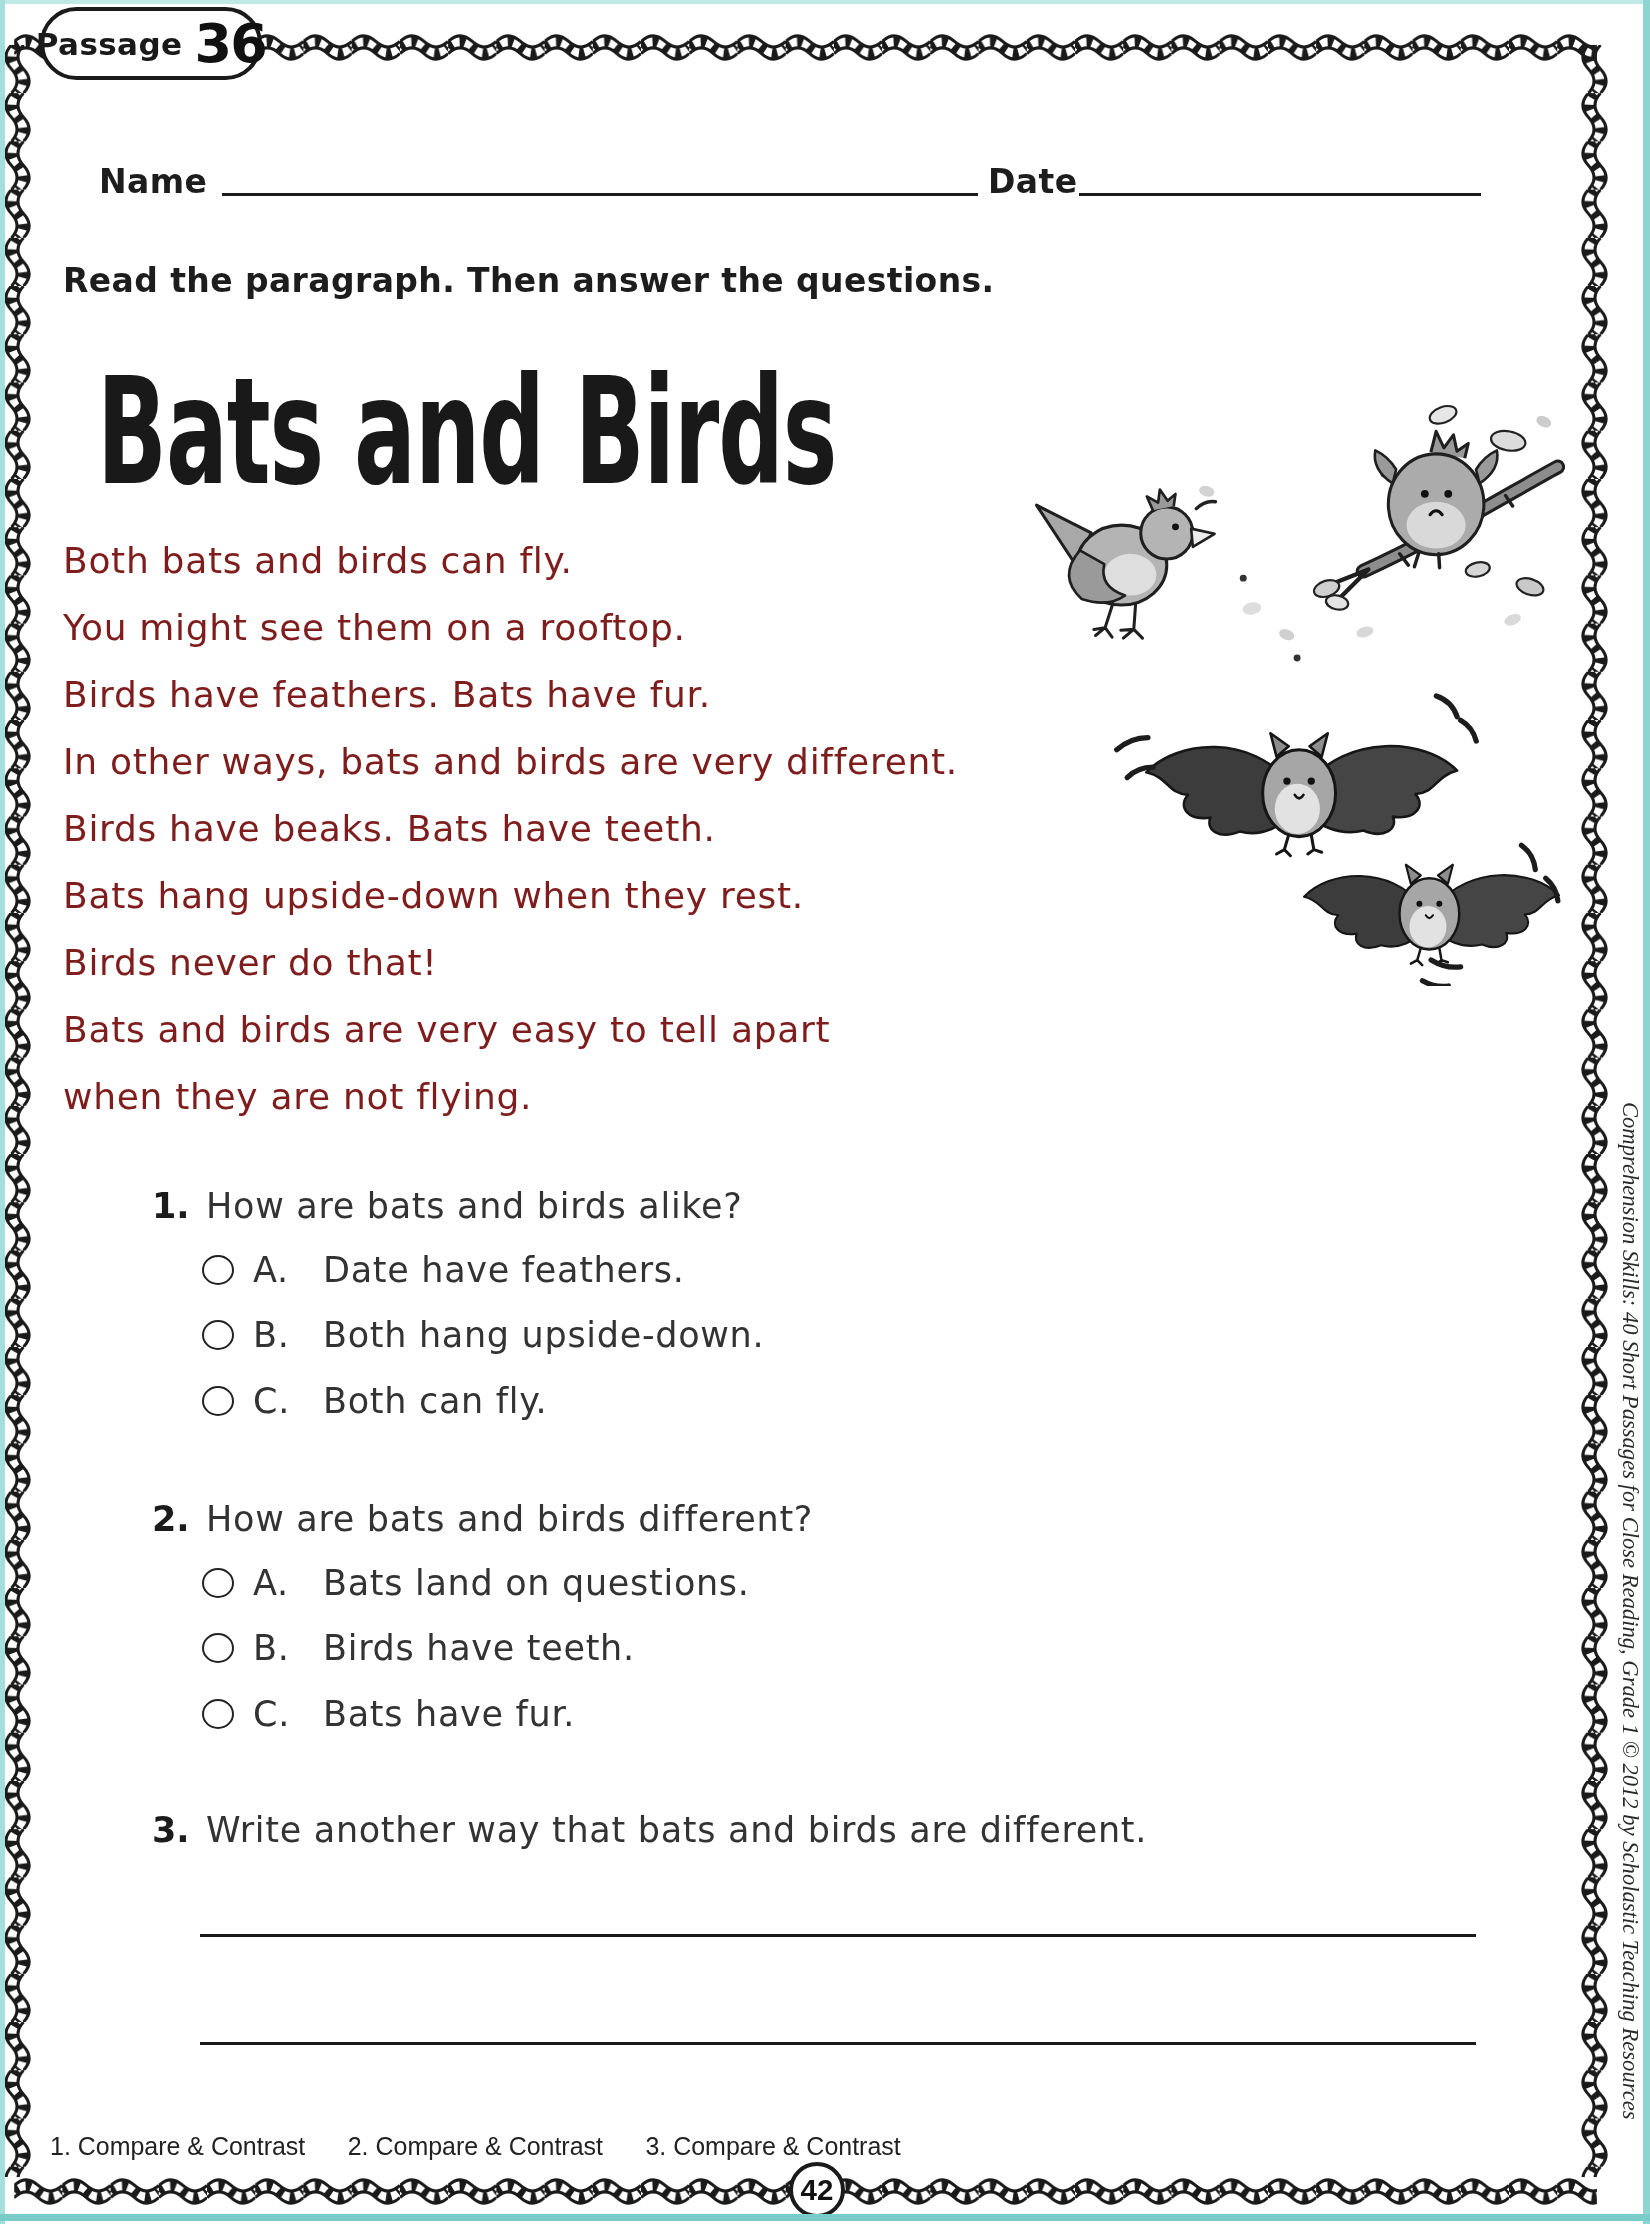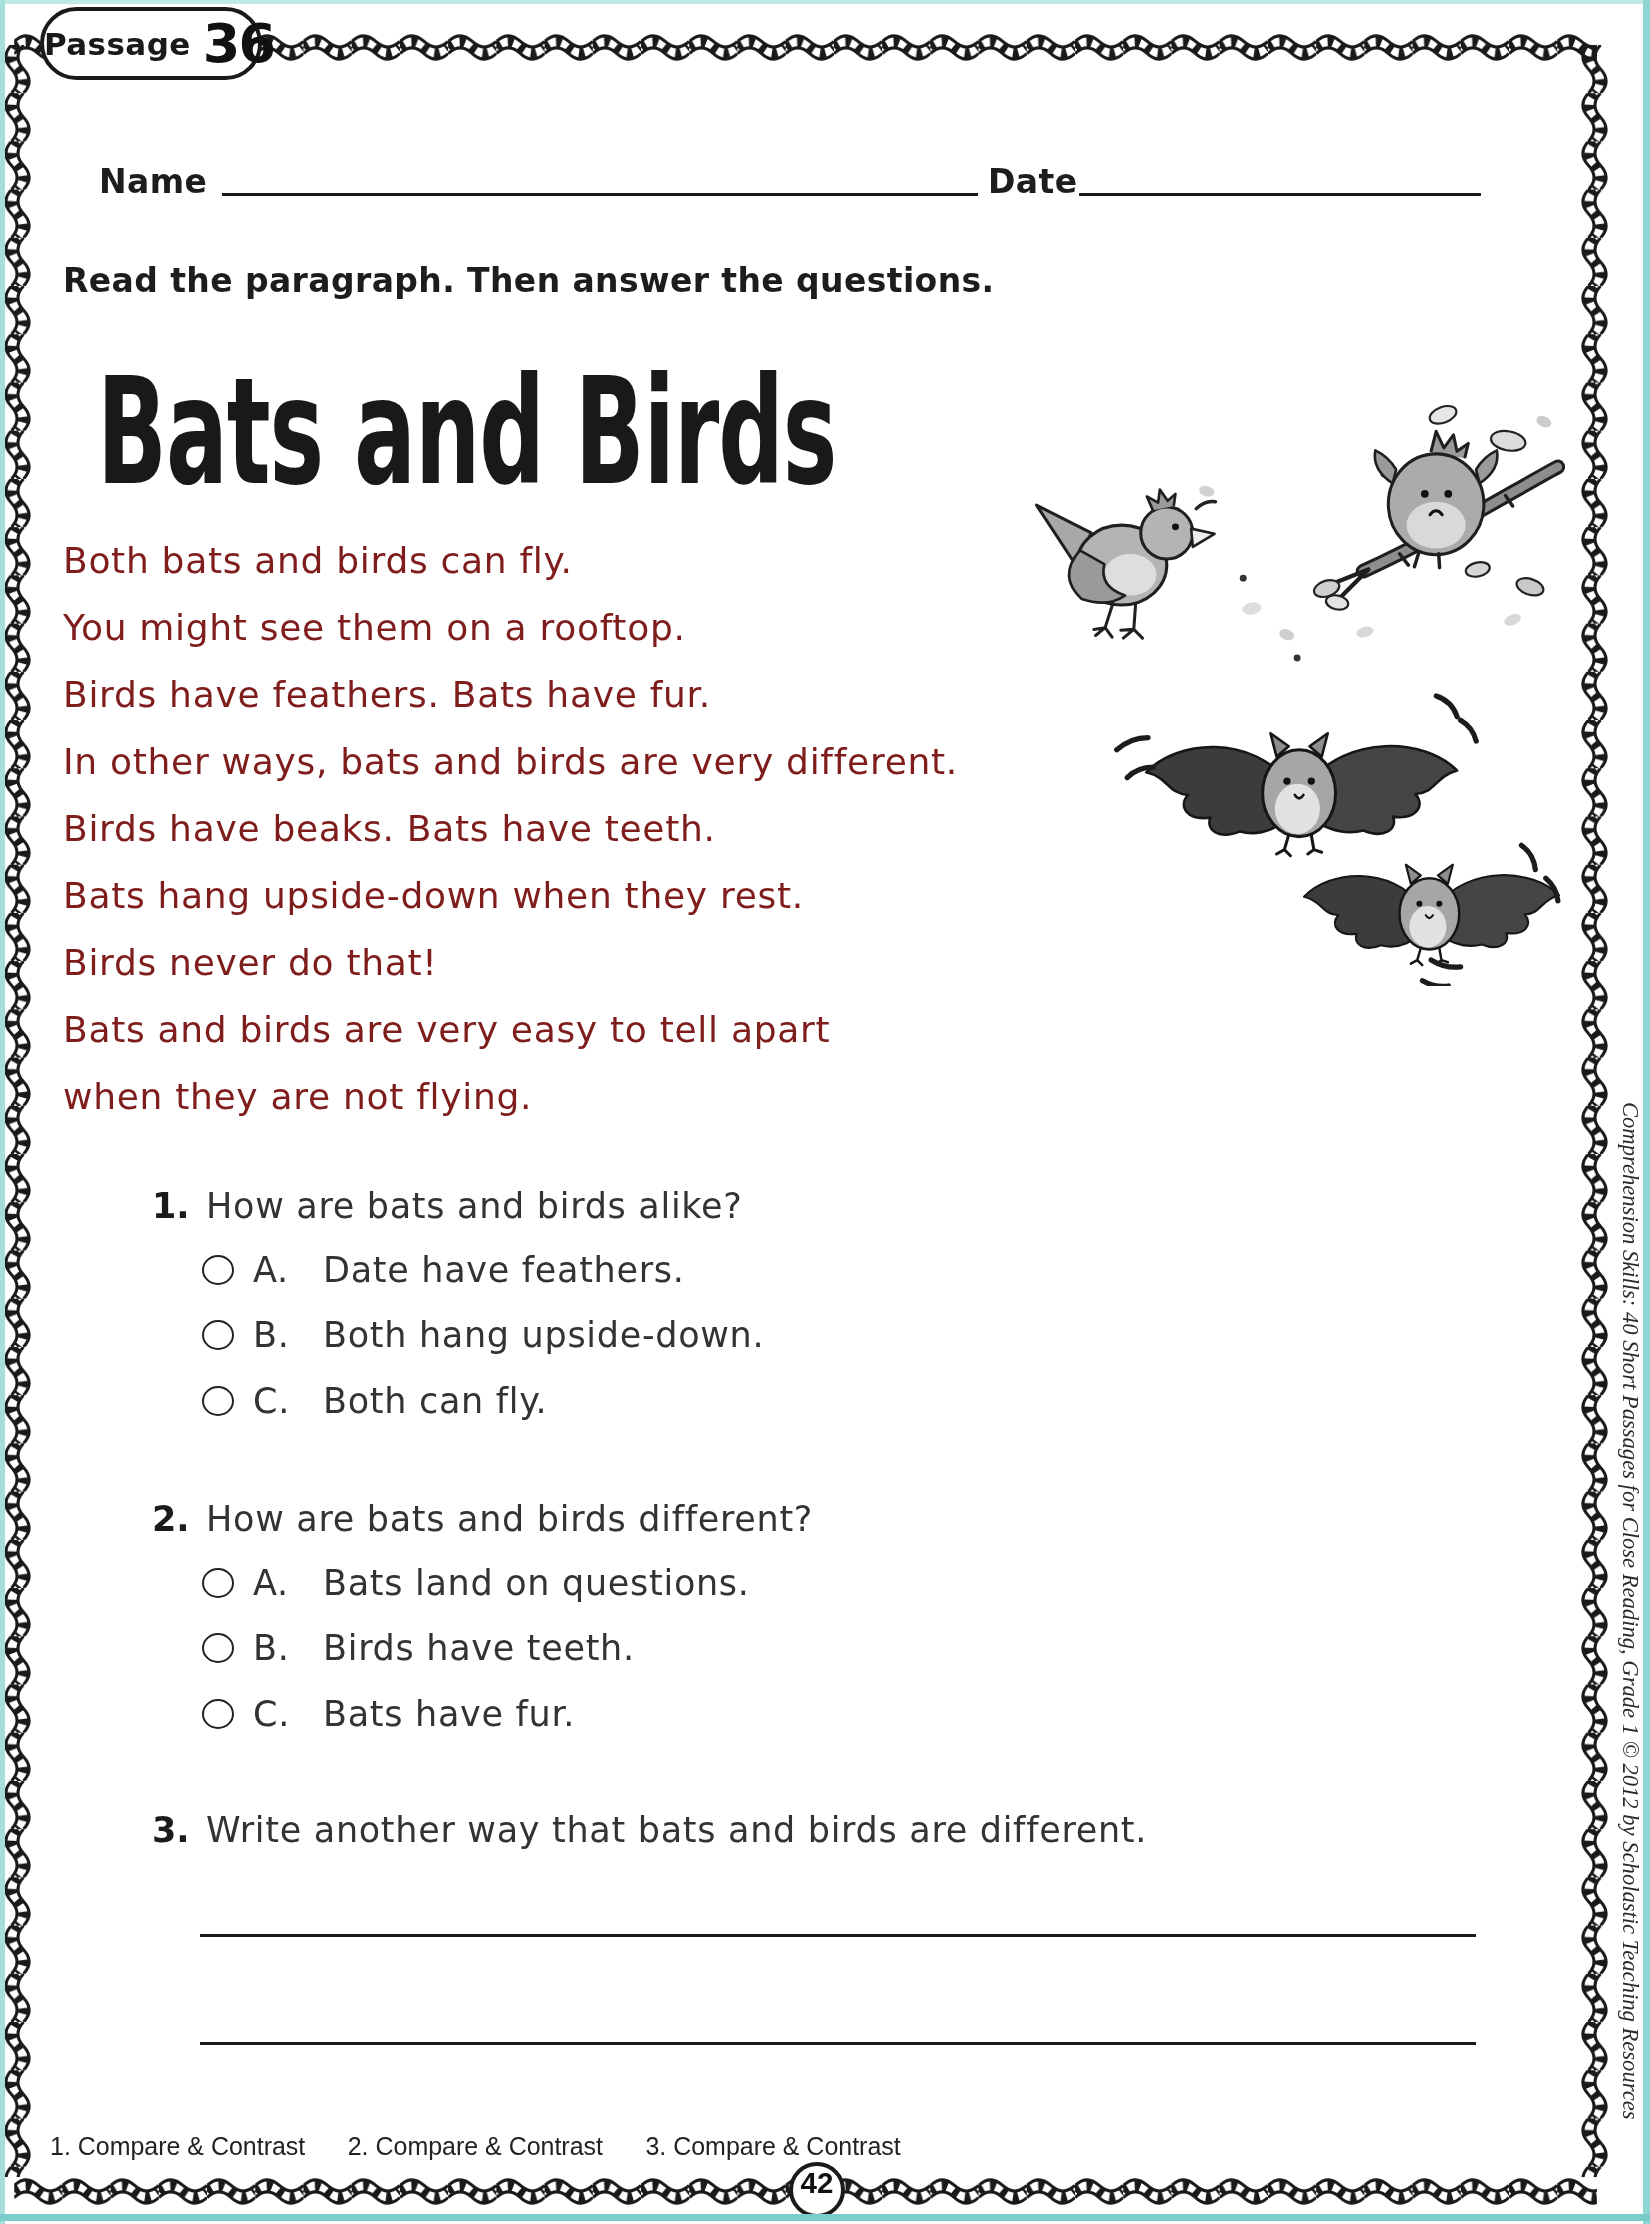--- a/index.html
+++ b/index.html
@@ -14,21 +14,21 @@
   .edge-left{background:#a5dedb;}
   .edge-right{left:1643px;top:0;width:7px;height:2225px;background:#8ed5d2;}
   .edge-bottom{left:0;top:2214px;width:1650px;height:7px;background:#79ccc9;}
 
   .chain{position:absolute;z-index:1;}
 
   
   .badge{
     position:absolute;left:40px;top:7px;width:222px;height:73px;z-index:2;
     background:#ffffff;border:4.3px solid #1a1a1a;border-radius:38px;box-sizing:border-box;
-    display:flex;align-items:center;justify-content:flex-start;gap:12px;
+    display:flex;align-items:center;justify-content:center;gap:12px;
   }
   .badge .p-label{font-size:31px;font-weight:700;color:#1a1a1a;letter-spacing:0.4px;}
   .badge .p-num{font-size:54px;font-weight:700;color:#111;letter-spacing:-1.7px;}
 
   .bold-label{position:absolute;font-size:33px;font-weight:700;color:#1d1d1d;letter-spacing:0.4px;}
   .fill-line{position:absolute;border-top:3.5px solid #1a1a1a;height:0;}
 
   .title{
     position:absolute;left:97px;top:358px;font-size:148px;line-height:1;
     font-weight:700;color:#191919;letter-spacing:-1.7px;white-space:nowrap;
@@ -46,21 +46,21 @@
     margin-right:19px;background:transparent;flex:0 0 auto;}
   .opt-letter{width:70px;}
 
   .footer{position:absolute;left:50px;top:2131px;font-size:26px;color:#222;
     font-family:"Liberation Sans",sans-serif;transform:scaleX(0.96);transform-origin:0 0;white-space:nowrap;}
   .footer span{margin-right:37px;}
 
   .pagenum{
     position:absolute;left:789px;top:2162px;width:56px;height:56px;box-sizing:border-box;z-index:2;
     background:#fff;border:4.3px solid #1a1a1a;border-radius:50%;
-    display:flex;justify-content:center;
+    display:flex;align-items:center;justify-content:center;
     font-size:29.5px;font-weight:700;color:#111;font-family:"Liberation Sans",sans-serif;
   }
 
   .sidetext{
     position:absolute;left:1643px;top:1102px;z-index:2;
     font-family:"Liberation Serif",serif;font-style:italic;font-size:22.6px;color:#2a2a2a;
     white-space:nowrap;transform:rotate(90deg);transform-origin:0 0;
   }
 
   .illus{position:absolute;z-index:0;}

